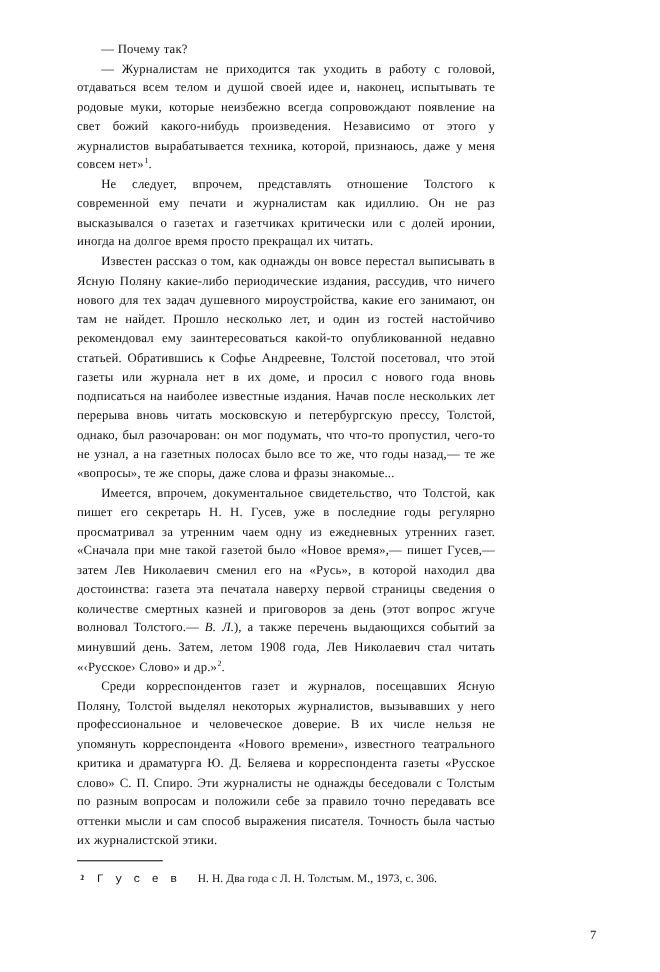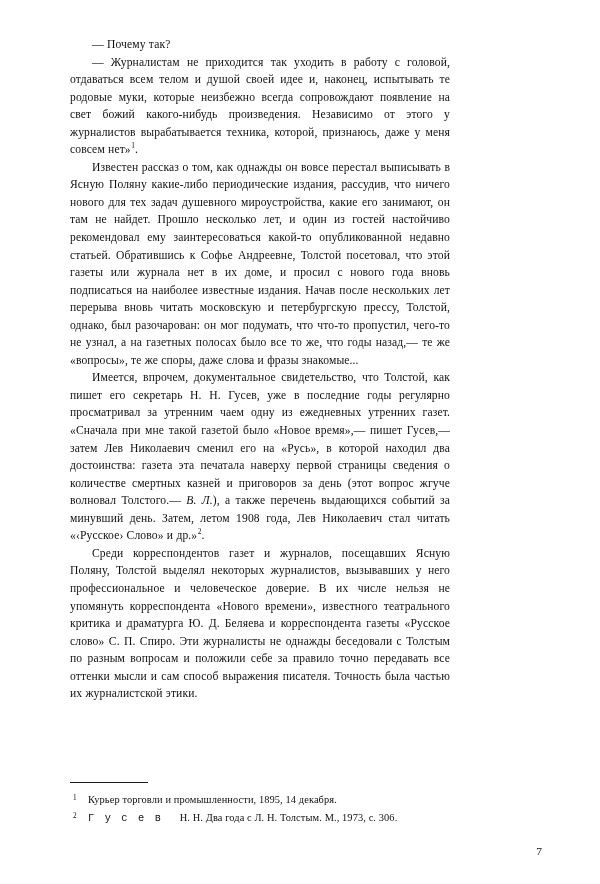--- a/index.html
+++ b/index.html
@@ -108,36 +108,37 @@
 <body>
 
 <div id="page">
 
   <div class="body-text">
 
     <p class="para dash">— Почему так?</p>
 
     <p class="para dash"><span>— Журналистам не приходится так уходить в работу с головой, отдаваться всем телом и душой своей идее и, наконец, испытывать те родовые муки, которые неизбежно всегда сопровождают появление на свет божий какого-нибудь произведения. Независимо от этого у журналистов вырабатывается техника, которой, признаюсь, даже у меня совсем нет»</span><sup class="fn">1</sup><span>.</span></p>
 
+    <p class="para">Не следует, впрочем, представлять отношение Толстого к современной ему печати и журналистам как идиллию. Он не раз высказывался о газетах и газетчиках критически или с долей иронии, иногда на долгое время просто прекращал их читать.</p>
 
     <p class="para">Известен рассказ о том, как однажды он вовсе перестал выписывать в Ясную Поляну какие-либо периодические издания, рассудив, что ничего нового для тех задач душевного мироустройства, какие его занимают, он там не найдет. Прошло несколько лет, и один из гостей настойчиво рекомендовал ему заинтересоваться какой-то опубликованной недавно статьей. Обратившись к Софье Андреевне, Толстой посетовал, что этой газеты или журнала нет в их доме, и просил с нового года вновь подписаться на наиболее известные издания. Начав после нескольких лет перерыва вновь читать московскую и петербургскую прессу, Толстой, однако, был разочарован: он мог подумать, что что-то пропустил, чего-то не узнал, а на газетных полосах было все то же, что годы назад,— те же «вопросы», те же споры, даже слова и фразы знакомые...</p>
 
     <p class="para"><span>Имеется, впрочем, документальное свидетельство, что Толстой, как пишет его секретарь Н. Н. Гусев, уже в последние годы регулярно просматривал за утренним чаем одну из ежедневных утренних газет. «Сначала при мне такой газетой было «Новое время»,— пишет Гусев,— затем Лев Николаевич сменил его на «Русь», в которой находил два достоинства: газета эта печатала наверху первой страницы сведения о количестве смертных казней и приговоров за день (этот вопрос жгуче волновал Толстого.— </span><em class="ital">В. Л.</em><span>), а также перечень выдающихся событий за минувший день. Затем, летом 1908 года, Лев Николаевич стал читать «‹Русское› Слово» и др.»</span><sup class="fn">2</sup><span>.</span></p>
 
     <p class="para">Среди корреспондентов газет и журналов, посещавших Ясную Поляну, Толстой выделял некоторых журналистов, вызывавших у него профессиональное и человеческое доверие. В их числе нельзя не упомянуть корреспондента «Нового времени», известного театрального критика и драматурга Ю. Д. Беляева и корреспондента газеты «Русское слово» С. П. Спиро. Эти журналисты не однажды беседовали с Толстым по разным вопросам и положили себе за правило точно передавать все оттенки мысли и сам способ выражения писателя. Точность была частью их журналистской этики.</p>
 
   </div>
 
 </div>
 
 <div id="footnotes">
   <hr id="footnote-rule">
 
   <div class="footnote-line">
-    <span class="marker">1</span><span>Курьер торговли и промышленности, 1895, 14 декабря.</span>
+    <span class="marker">1</span>
   </div>
 
   <div class="footnote-line">
     <span class="marker">2</span><span class="spaced">Г у с е в&nbsp;&nbsp;</span><span>Н. Н. Два года с Л. Н. Толстым. М., 1973, с. 306.</span>
   </div>
 </div>
 
 <div id="page-number">7</div>
 
 </body></html>

